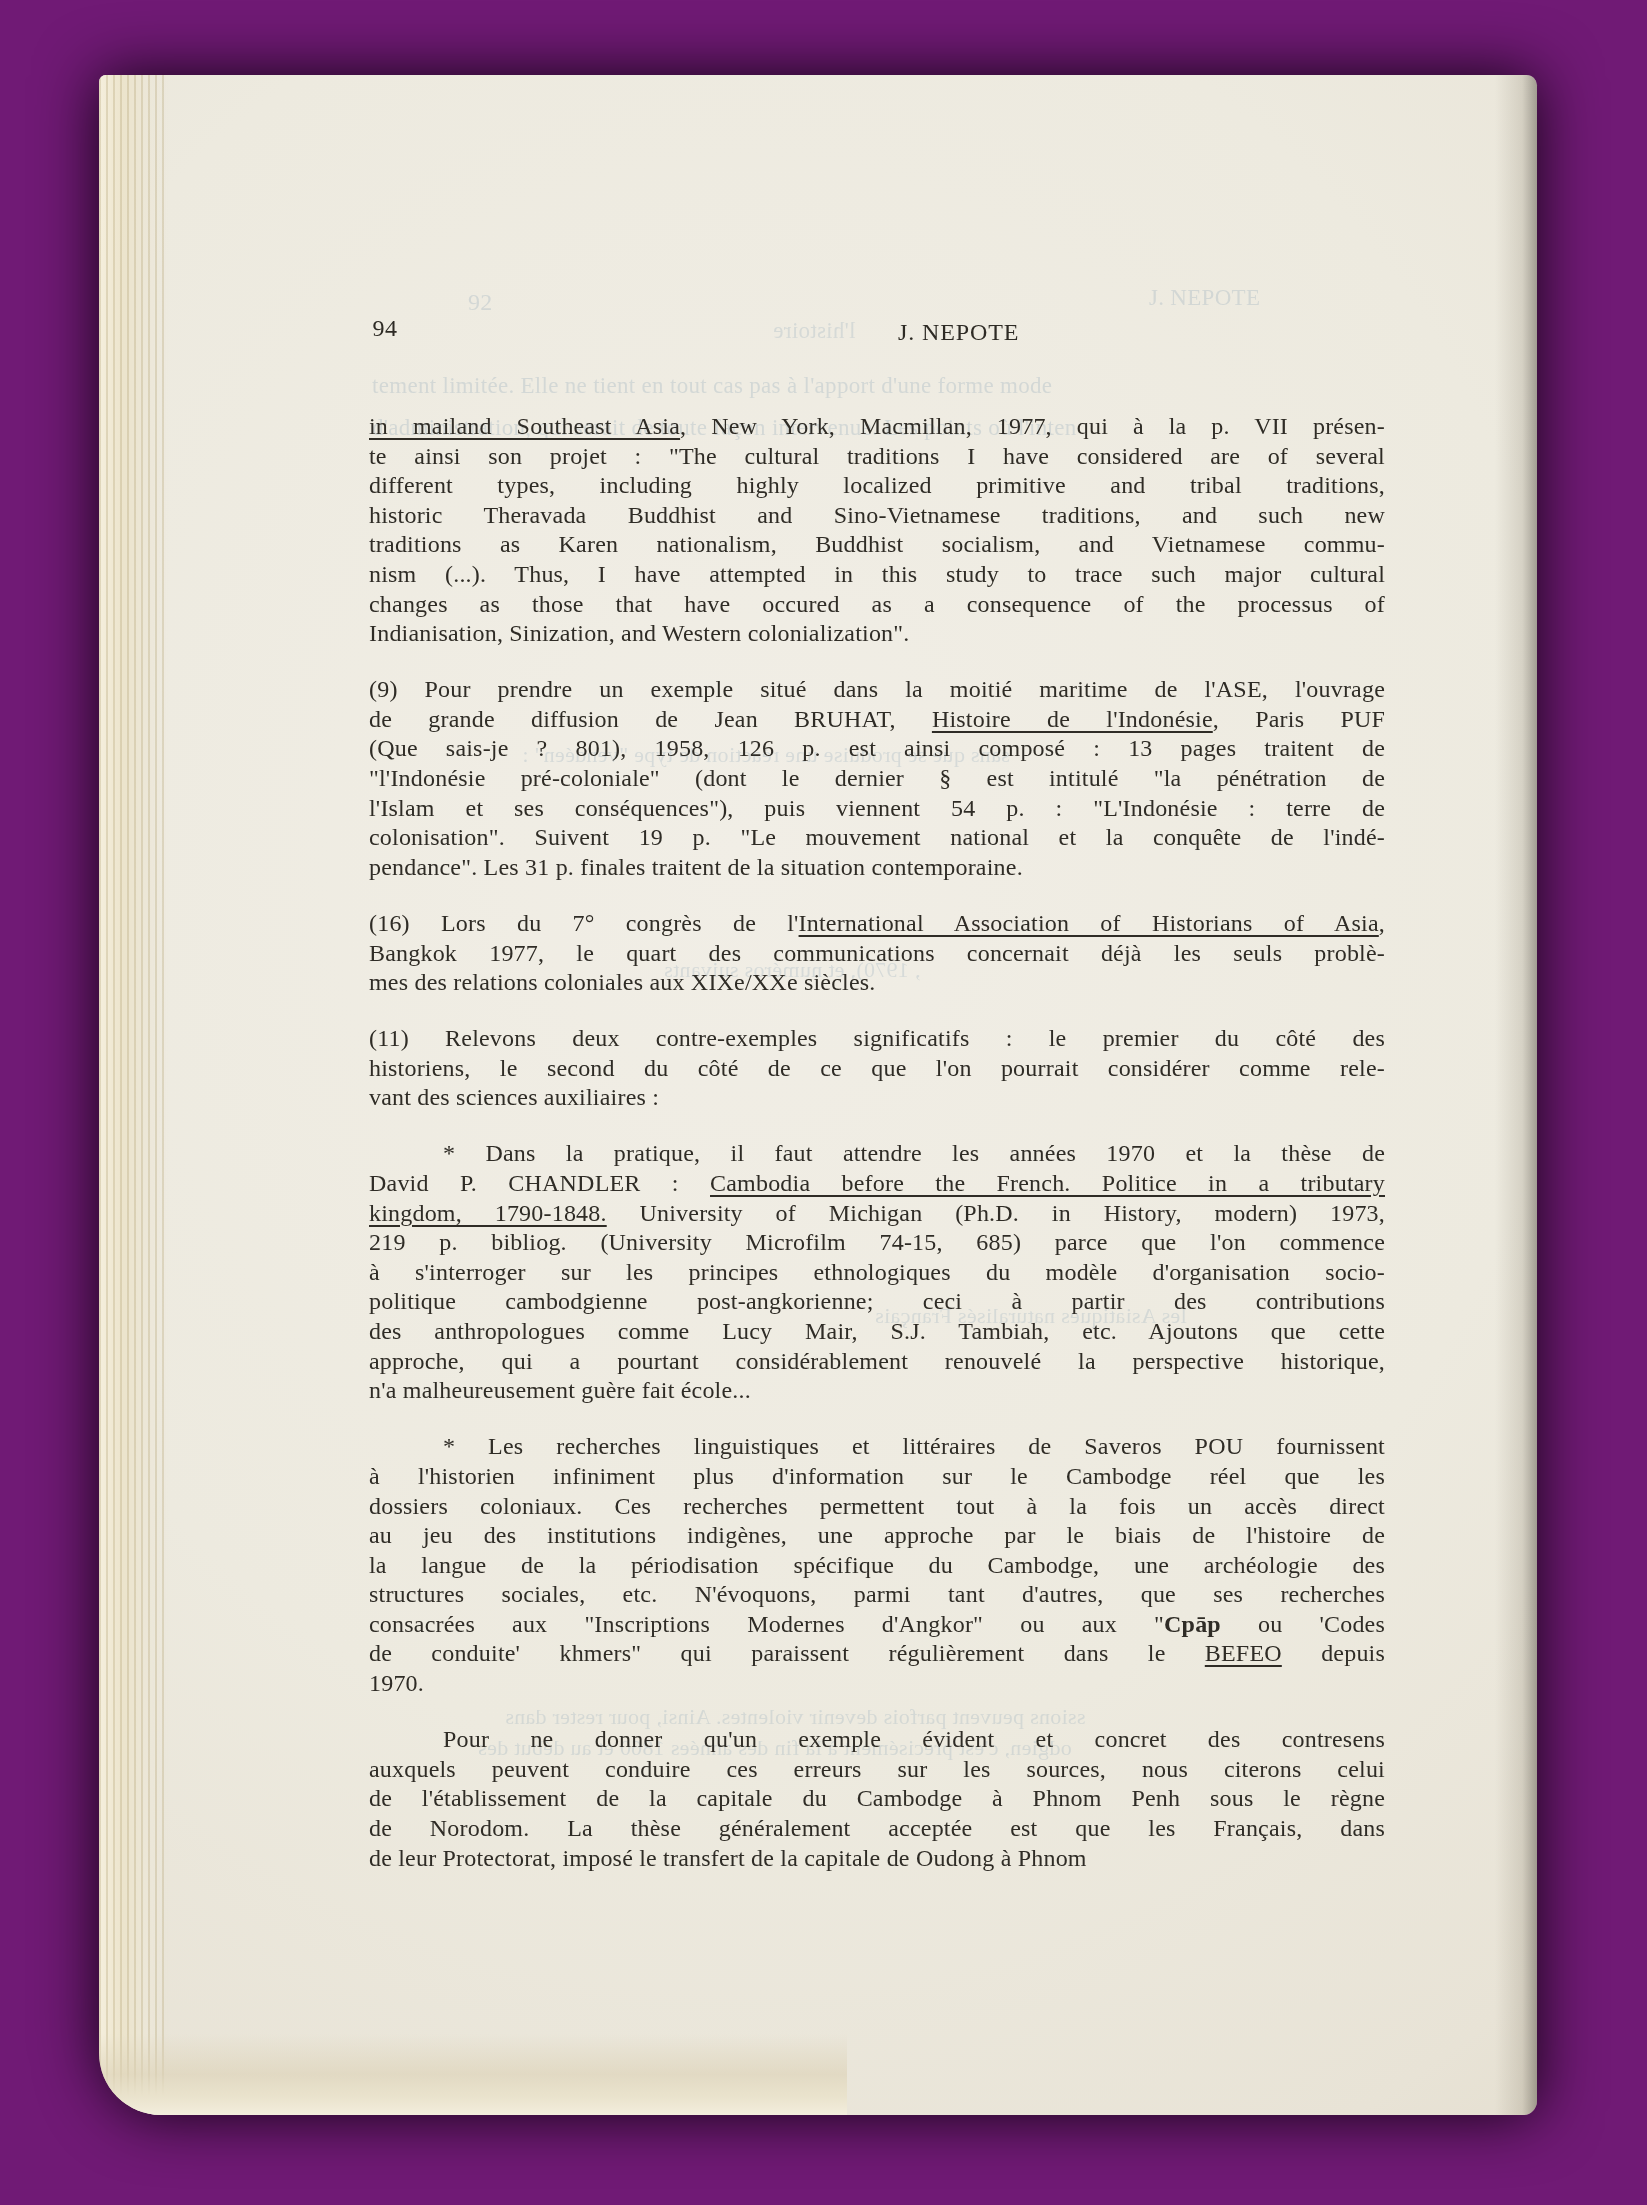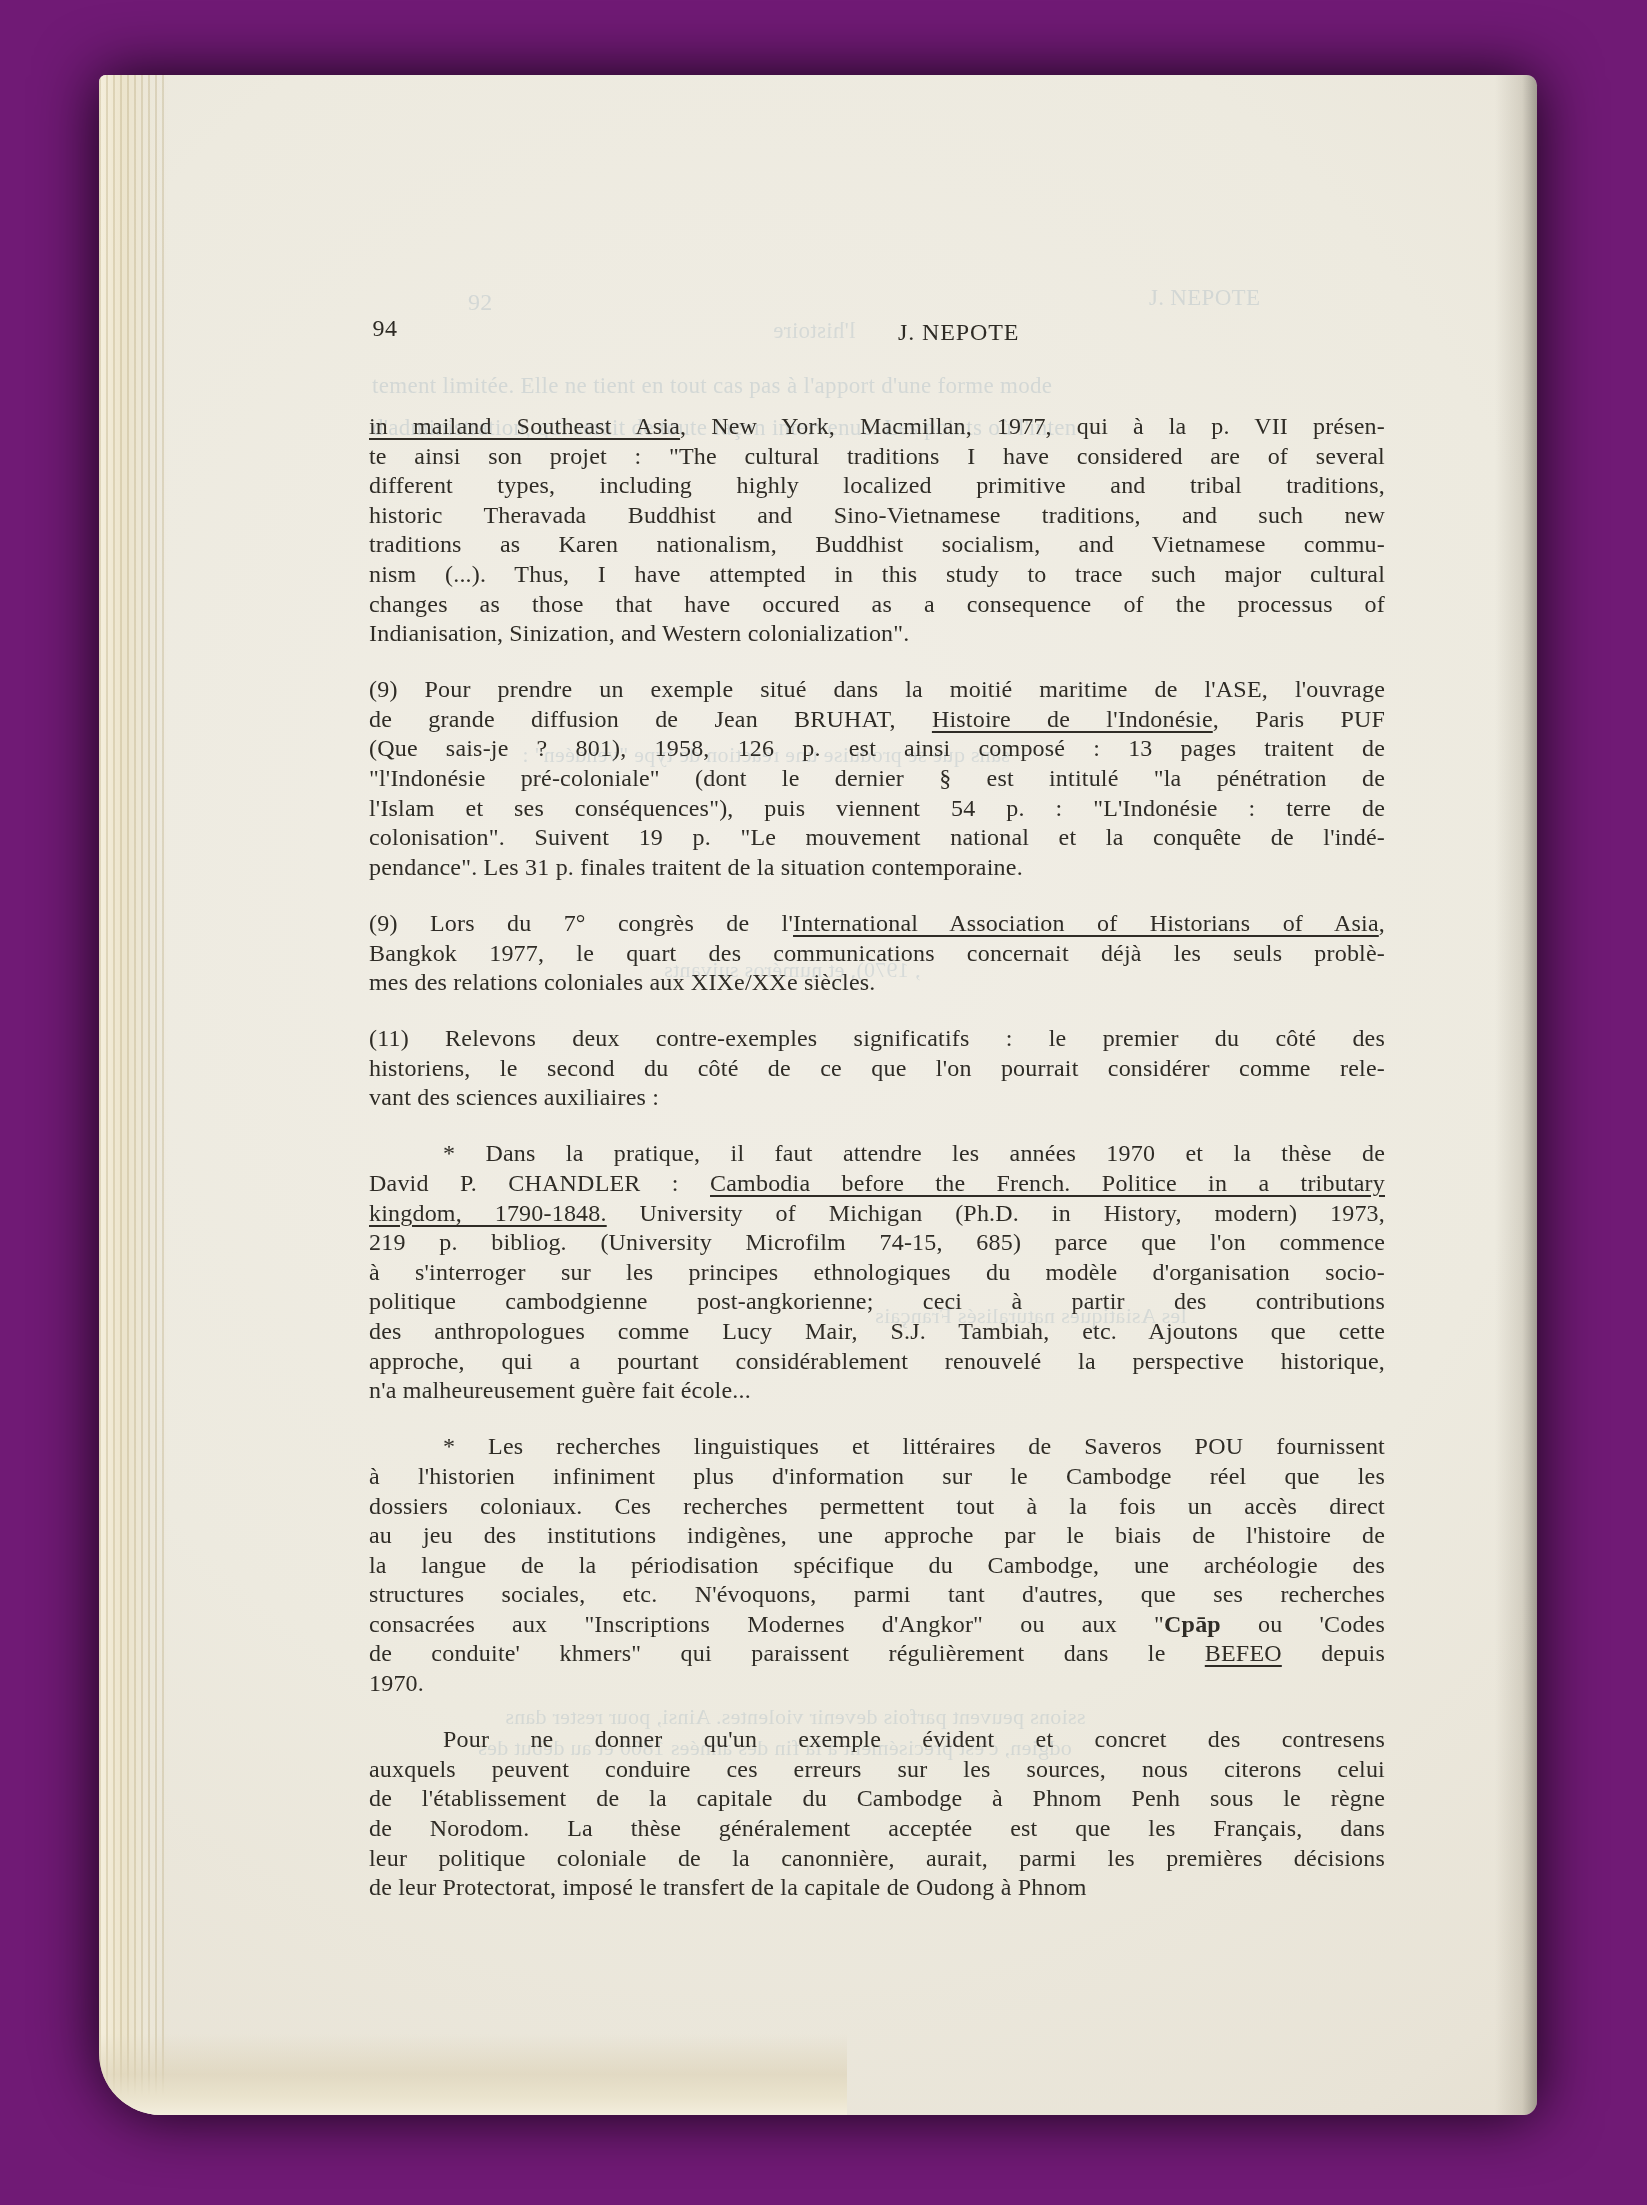--- a/index.html
+++ b/index.html
@@ -77,21 +77,21 @@
           <div class="para">
             <div class="line"><span>(9) Pour prendre un exemple situé dans la moitié maritime de l'ASE, l'ouvrage</span></div>
             <div class="line"><span>de grande diffusion de Jean BRUHAT, </span><span class="u">Histoire de l'Indonésie</span><span>, Paris PUF</span></div>
             <div class="line"><span>(Que sais-je ? 801), 1958, 126 p. est ainsi composé : 13 pages traitent de</span></div>
             <div class="line"><span>"l'Indonésie pré-coloniale" (dont le dernier § est intitulé "la pénétration de</span></div>
             <div class="line"><span>l'Islam et ses conséquences"), puis viennent 54 p. : "L'Indonésie : terre de</span></div>
             <div class="line"><span>colonisation". Suivent 19 p. "Le mouvement national et la conquête de l'indé-</span></div>
             <div class="line last"><span>pendance". Les 31 p. finales traitent de la situation contemporaine.</span></div>
           </div>
           <div class="para">
-            <div class="line"><span>(9) Lors du 7° congrès de l'</span><span class="u">International Association of Historians of Asia</span><span>,</span></div>
+            <div class="line"><span>(16) Lors du 7° congrès de l'</span><span class="u">International Association of Historians of Asia</span><span>,</span></div>
             <div class="line"><span>Bangkok 1977, le quart des communications concernait déjà les seuls problè-</span></div>
             <div class="line last"><span>mes des relations coloniales aux XIXe/XXe siècles.</span></div>
           </div>
           <div class="para">
             <div class="line"><span>(11) Relevons deux contre-exemples significatifs : le premier du côté des</span></div>
             <div class="line"><span>historiens, le second du côté de ce que l'on pourrait considérer comme rele-</span></div>
             <div class="line last"><span>vant des sciences auxiliaires :</span></div>
           </div>
           <div class="para">
             <div class="line indent"><span>* Dans la pratique, il faut attendre les années 1970 et la thèse de</span></div>
@@ -113,20 +113,19 @@
             <div class="line"><span>structures sociales, etc. N'évoquons, parmi tant d'autres, que ses recherches</span></div>
             <div class="line"><span>consacrées aux "Inscriptions Modernes d'Angkor" ou aux "</span><span class="b">Cpāp</span><span> ou 'Codes</span></div>
             <div class="line"><span>de conduite' khmers" qui paraissent régulièrement dans le </span><span class="u">BEFEO</span><span> depuis</span></div>
             <div class="line last"><span>1970.</span></div>
           </div>
           <div class="para">
             <div class="line indent"><span>Pour ne donner qu'un exemple évident et concret des contresens</span></div>
             <div class="line"><span>auxquels peuvent conduire ces erreurs sur les sources, nous citerons celui</span></div>
             <div class="line"><span>de l'établissement de la capitale du Cambodge à Phnom Penh sous le règne</span></div>
             <div class="line"><span>de Norodom. La thèse généralement acceptée est que les Français, dans</span></div>
-            <div class="line"><span>leur politique coloniale de la canonnière, aurait, parmi les premières décisions</span></div>
             <div class="line last"><span>de leur Protectorat, imposé le transfert de la capitale de Oudong à Phnom</span></div>
           </div>
         </div>
     </div>
   </div>
 </div>
 
 
 </body></html>

